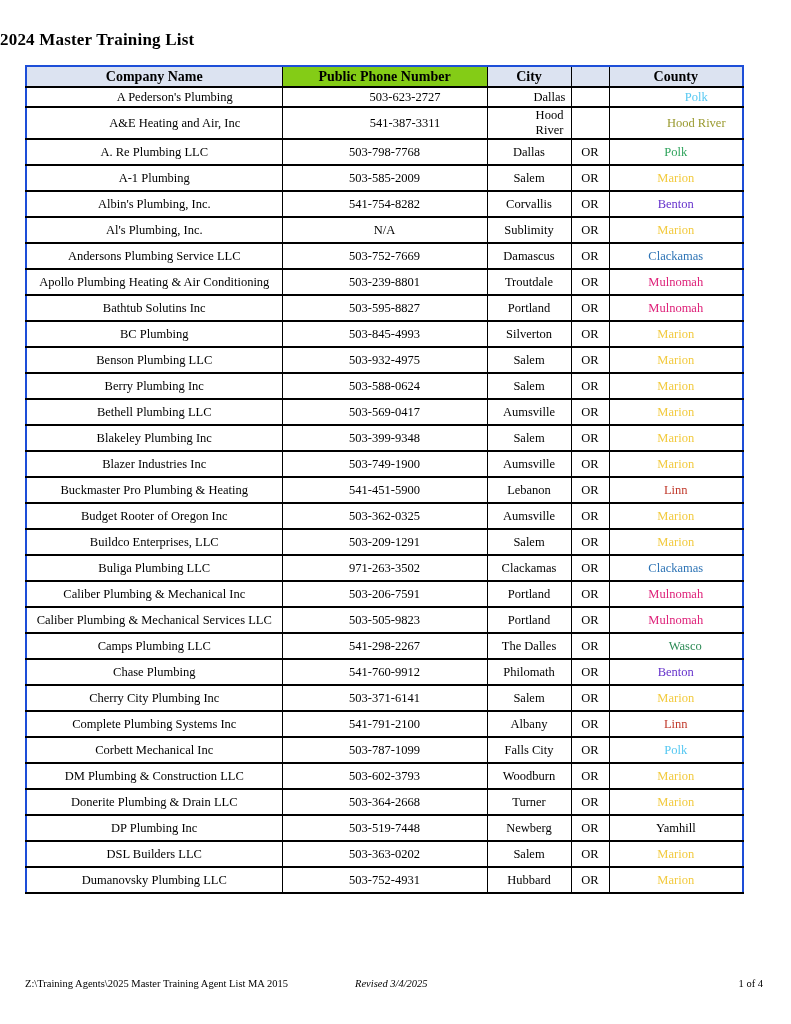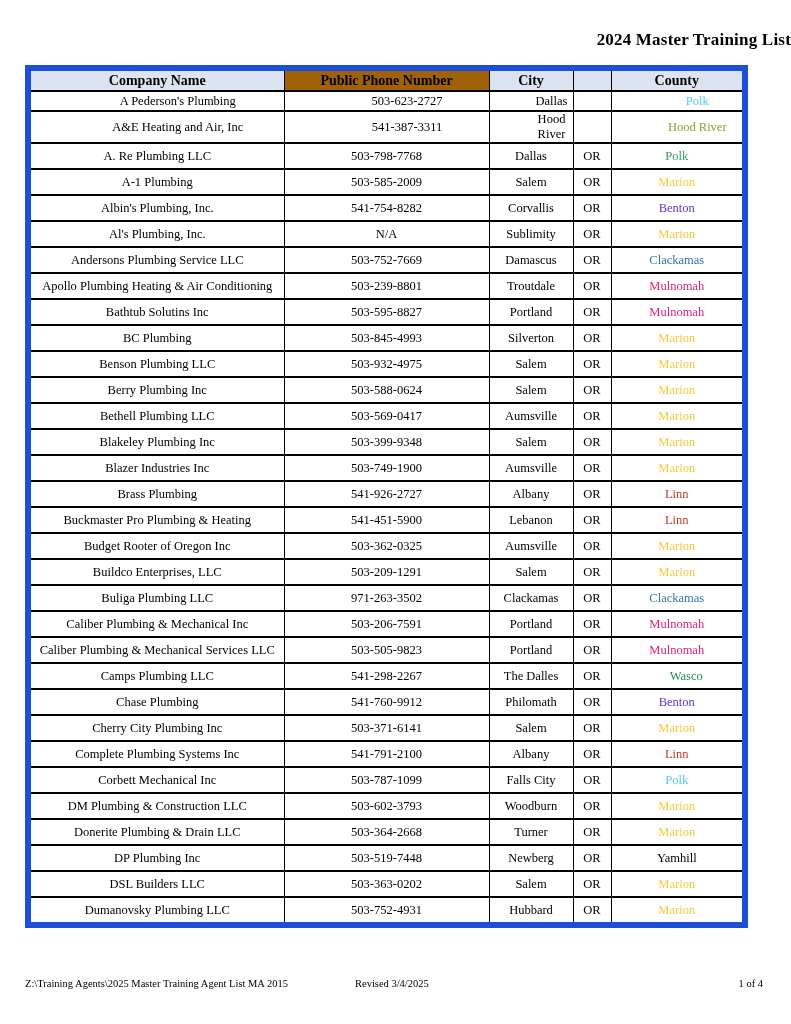--- a/index.html
+++ b/index.html
@@ -10,31 +10,31 @@
   body {
     width: 791px;
     height: 1024px;
     position: relative;
     font-family: "Liberation Serif", serif;
     color: #000000;
     overflow: hidden;
   }
   .title {
     margin-top: 30px;
-    text-align: right;
+    text-align: left;
     font-size: 17px;
     font-weight: bold;
     letter-spacing: 0.2px;
   }
   table.training-list {
     border-collapse: collapse;
     margin: 15px 16px 0 25px;
     width: 717px;
     table-layout: fixed;
-    border: 6px solid #1d4ed8;
+    border: 2px solid #1d4ed8;
   }
   table.training-list th,
   table.training-list td {
     border-right: 1px solid #000000;
     border-bottom: 2px solid #000000;
     text-align: center;
     vertical-align: middle;
     padding: 0 3px;
     overflow: hidden;
   }
@@ -53,40 +53,40 @@
     padding-left: 44px;
   }
   .footer {
     position: absolute;
     top: 978px;
     left: 0;
     width: 791px;
     font-size: 10.5px;
   }
   .footer .path   { position: absolute; left: 25px;  top: 0; }
-  .footer .revised{ position: absolute; left: 355px; top: 0; }
+  .footer .revised{ position: absolute; left: 355px; top: 0; font-style: italic; }
   .footer .page   { position: absolute; right: 28px; top: 0; }
 </style>
 </head>
 <body>
 
 <div class="title">2024 Master Training List</div>
 
 <table class="training-list">
   <colgroup>
     <col style="width:256px">
     <col style="width:205px">
     <col style="width:84px">
     <col style="width:38px">
     <col style="width:134px">
   </colgroup>
   <thead>
     <tr>
         <th style="background: rgb(220, 227, 241);">Company Name</th>
-        <th style="background: #a16207;">Public Phone Number</th>
+        <th style="background: #84cc16;">Public Phone Number</th>
         <th style="background: rgb(220, 227, 241);">City</th>
         <th style="background: rgb(220, 227, 241); padding-left: 40px;">ST</th>
         <th style="background: rgb(220, 227, 241); font-family: Liberation Serif, serif;">County</th>
       </tr>
   </thead>
   <tbody>
       <tr>
     <td>A Pederson's Plumbing</td>
     <td>503-623-2727</td>
     <td>Dallas</td>
@@ -183,27 +183,20 @@
     <td>Salem</td>
     <td>OR</td>
     <td style="color: rgb(242, 202, 62);">Marion</td>
   </tr>
       <tr>
     <td>Blazer Industries Inc</td>
     <td>503-749-1900</td>
     <td>Aumsville</td>
     <td>OR</td>
     <td style="color: rgb(242, 202, 62);">Marion</td>
-  </tr>
-      <tr>
-    <td>Brass Plumbing</td>
-    <td>541-926-2727</td>
-    <td>Albany</td>
-    <td>OR</td>
-    <td style="color: rgb(192, 57, 43);">Linn</td>
   </tr>
       <tr>
     <td>Buckmaster Pro Plumbing &amp; Heating</td>
     <td>541-451-5900</td>
     <td>Lebanon</td>
     <td>OR</td>
     <td style="color: rgb(192, 57, 43);">Linn</td>
   </tr>
       <tr>
     <td>Budget Rooter of Oregon Inc</td>

